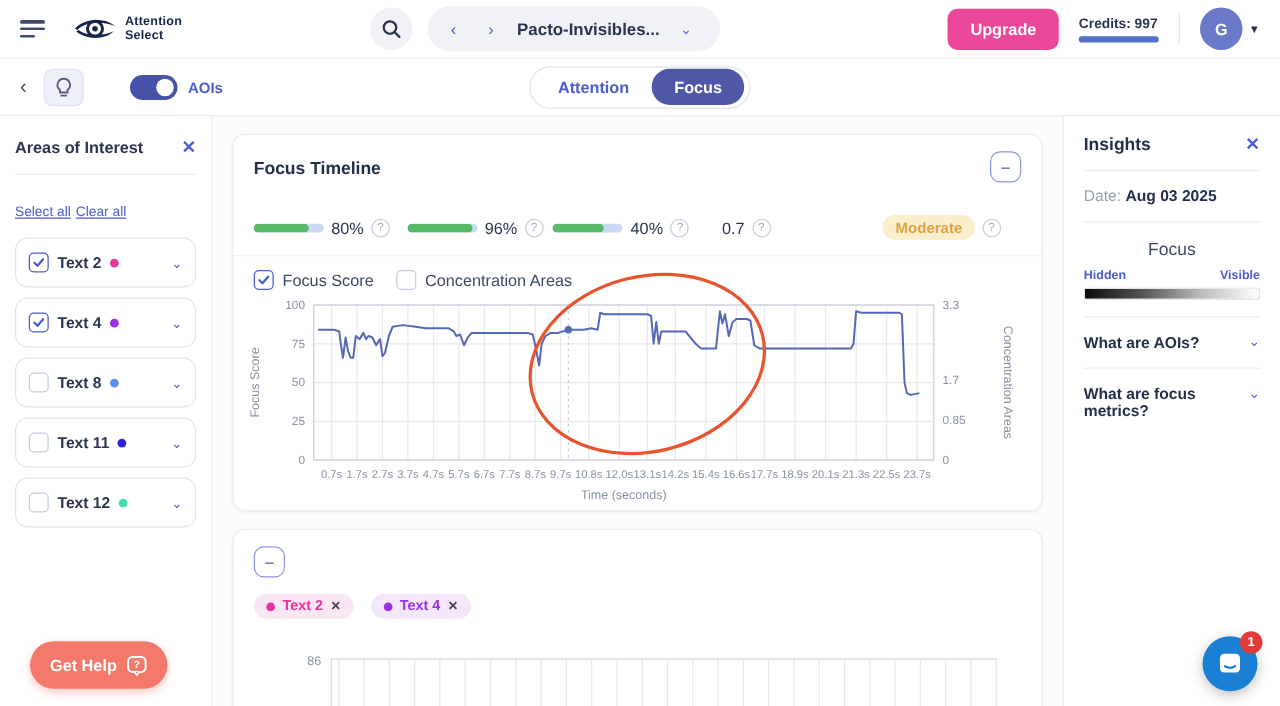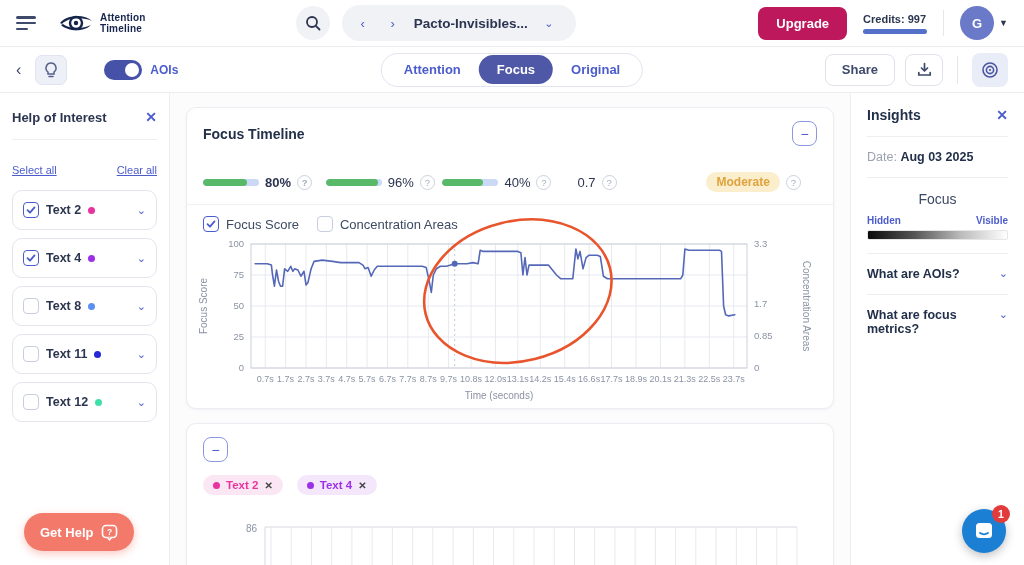--- a/index.html
+++ b/index.html
@@ -15,21 +15,21 @@
   .burger span:nth-child(3){ width:60%; }
   .logo { display:flex; align-items:center; gap:6px; }
   .logo-txt { font-size:10px; font-weight:bold; color:#16254c; line-height:1.15; letter-spacing:.2px; }
   .search-btn { width:34px; height:34px; border-radius:50%; background:#f1f2f6; border:none;
     display:flex; align-items:center; justify-content:center; margin-left:150px; cursor:pointer; }
   .proj-pill { margin-left:12px; height:36px; background:#f1f2f6; border-radius:20px;
     display:flex; align-items:center; gap:4px; padding:0 14px 0 8px; }
   .pill-arrow { background:none; border:none; color:#4b5ccc; font-size:13px; width:26px; height:26px; cursor:pointer; }
   .proj-name { font-size:13.5px; font-weight:bold; color:#2b3550; margin:0 4px; cursor:pointer; }
   .hdr-right { margin-left:auto; display:flex; align-items:center; gap:16px; }
-  .upgrade { background:#be185d; color:#fff; border:none; border-radius:8px; padding:9px 18px;
+  .upgrade { background:#ec4899; color:#fff; border:none; border-radius:8px; padding:9px 18px;
     font-size:13px; font-weight:bold; cursor:pointer; }
   .credits { text-align:left; }
   .credits-label { font-size:11px; font-weight:bold; color:#2b3550; }
   .credits-bar { margin-top:4px; width:64px; height:5px; border-radius:3px; background:#5570c8; }
   .hdr-div { width:1px; height:26px; background:#e5e7ee; }
   .avatar-wrap { display:flex; align-items:center; gap:5px; cursor:pointer; }
   .avatar { width:34px; height:34px; border-radius:50%; background:#6a79c8; color:#fff;
     font-size:13px; font-weight:bold; display:flex; align-items:center; justify-content:center; }
 
   
@@ -60,21 +60,21 @@
   .content { display:flex; height:472px; }
   .aoi-side { width:170px; border-right:1px solid #ececf1; padding:16px 12px; position:relative; background:#fff; }
   .main { flex:1; background:#fcfcfd; overflow:hidden; }
   .insights { width:174px; border-left:1px solid #ececf1; padding:14px 16px; background:#fff; }
 
   
   .side-title-row { display:flex; align-items:center; justify-content:space-between; }
   .side-title { font-size:13px; font-weight:bold; color:#2b3550; }
   .x-btn { background:none; border:none; color:#4b5ccc; font-size:14px; font-weight:bold; cursor:pointer; }
   .side-hr { border:none; border-top:1px solid #ededf2; margin:14px 0 12px; }
-  .select-row { display:flex; justify-content:space-between; gap:4px; margin-bottom:14px;margin-top:24px; }
+  .select-row { display:flex; justify-content:flex-start; gap:4px; margin-bottom:14px;margin-top:24px; }
   .link { font-size:11px; color:#4b5ccc; text-decoration:underline; cursor:pointer; background:none; border:none; }
   .aoi-item { border:1px solid #e2e5ee; border-radius:10px; height:40px; display:flex; align-items:center;
     padding:0 10px; gap:7px; margin-bottom:8px; background:#fff; }
   .cbx { width:16px; height:16px; border-radius:4px; border:1.5px solid #c9cede; background:#fff;
     display:inline-flex; align-items:center; justify-content:center; cursor:pointer; flex:none; }
   .cbx.on { border-color:#4b5ccc; }
   .aoi-lbl { font-size:12.5px; font-weight:bold; color:#2b3550; }
   .dot { width:7px; height:7px; border-radius:50%; flex:none; }
   .aoi-chev { margin-left:auto; color:#4b5ccc; font-size:11px; background:none; border:none; cursor:pointer; }
   .gethelp { position:absolute; bottom:14px; left:24px; background:#f3796b; color:#fff; border:none;
@@ -150,21 +150,21 @@
   <div class="logo">
     <span>
       <svg width="36" height="22" viewBox="0 0 36 22">
         <path d="M2 11 C8 3, 26 1, 34 9 C26 5, 10 5, 4 12 Z" fill="#16254c"></path>
         <path d="M3 13 C9 19, 25 21, 33 13 C25 17, 11 17, 5 12 Z" fill="#16254c"></path>
         <circle cx="18" cy="11" r="6" fill="none" stroke="#16254c" stroke-width="2.4"></circle>
         <circle cx="18" cy="11" r="2.2" fill="#16254c"></circle>
       </svg>
     </span>
     <span class="logo-txt">
-      <span>Attention</span><br><span>Timeline</span>
+      <span>Attention</span><br><span>Select</span>
     </span>
   </div>
   <button class="search-btn">
     <span>
       <svg width="16" height="16" viewBox="0 0 16 16">
           <circle cx="7" cy="7" r="5" fill="none" stroke="#2b3550" stroke-width="1.8"></circle>
           <line x1="10.8" y1="10.8" x2="14.5" y2="14.5" stroke="#2b3550" stroke-width="1.8" stroke-linecap="round"></line>
         </svg>
     </span>
   </button>
@@ -200,50 +200,28 @@
   </button>
   <div class="toggle-wrap">
     <div class="toggle">
         <span class="knob"></span>
       </div>
     <span class="toggle-label">AOIs</span>
   </div>
   <nav class="tabs">
       <button class="tab">Attention</button>
       <button class="tab active">Focus</button>
-      <button class="tab">Original</button>
     </nav>
-  <div class="tbar-right">
-    <button class="share-btn">Share</button>
-    <button class="dl-btn">
-      <span>
-        <svg width="15" height="15" viewBox="0 0 15 15">
-            <path d="M7.5 1.5 v7 M4.5 6 l3 3 3-3" fill="none" stroke="#3f4a6b" stroke-width="1.7" stroke-linecap="round" stroke-linejoin="round"></path>
-            <path d="M1.8 10.5 v2.5 h11.4 v-2.5" fill="none" stroke="#3f4a6b" stroke-width="1.7" stroke-linecap="round"></path>
-          </svg>
-      </span>
-    </button>
-    <div class="tbar-div"></div>
-    <button class="target-btn">
-      <span>
-        <svg width="18" height="18" viewBox="0 0 18 18">
-            <circle cx="9" cy="9" r="7" fill="none" stroke="#4a55a2" stroke-width="1.6"></circle>
-            <circle cx="9" cy="9" r="3.6" fill="none" stroke="#4a55a2" stroke-width="1.6"></circle>
-            <circle cx="9" cy="9" r="1.1" fill="#4a55a2"></circle>
-          </svg>
-      </span>
-    </button>
-  </div>
 </div>
 
 <div class="content">
 
   <aside class="aoi-side">
     <div class="side-title-row">
-      <span class="side-title">Help of Interest</span>
+      <span class="side-title">Areas of Interest</span>
       <button class="x-btn">✕</button>
     </div>
     <hr class="side-hr">
     <div class="select-row">
       <button class="link">Select all</button>
       <button class="link">Clear all</button>
     </div>
     <div id="aoi-list">
         <div class="aoi-item">
           <span class="cbx on">
@@ -297,21 +275,21 @@
   </aside>
 
   <main class="main">
 
     <section class="card">
       <div class="card-head">
         <span class="card-title">Focus Timeline</span>
         <button class="minus-btn">−</button>
       </div>
       <div class="m-values" id="metric-values">
-          <div class="m-col" style="width: 20%; font-weight: bold;">
+          <div class="m-col" style="width: 20%;">
             <span class="pbar">
               <span class="pfill" style="width: 78%;"></span>
             </span>
             <span class="pval">80%</span>
             <span class="qmark">?</span>
           </div>
           <div class="m-col" style="width: 19%;">
             <span class="pbar">
               <span class="pfill" style="width: 93%;"></span>
             </span>

